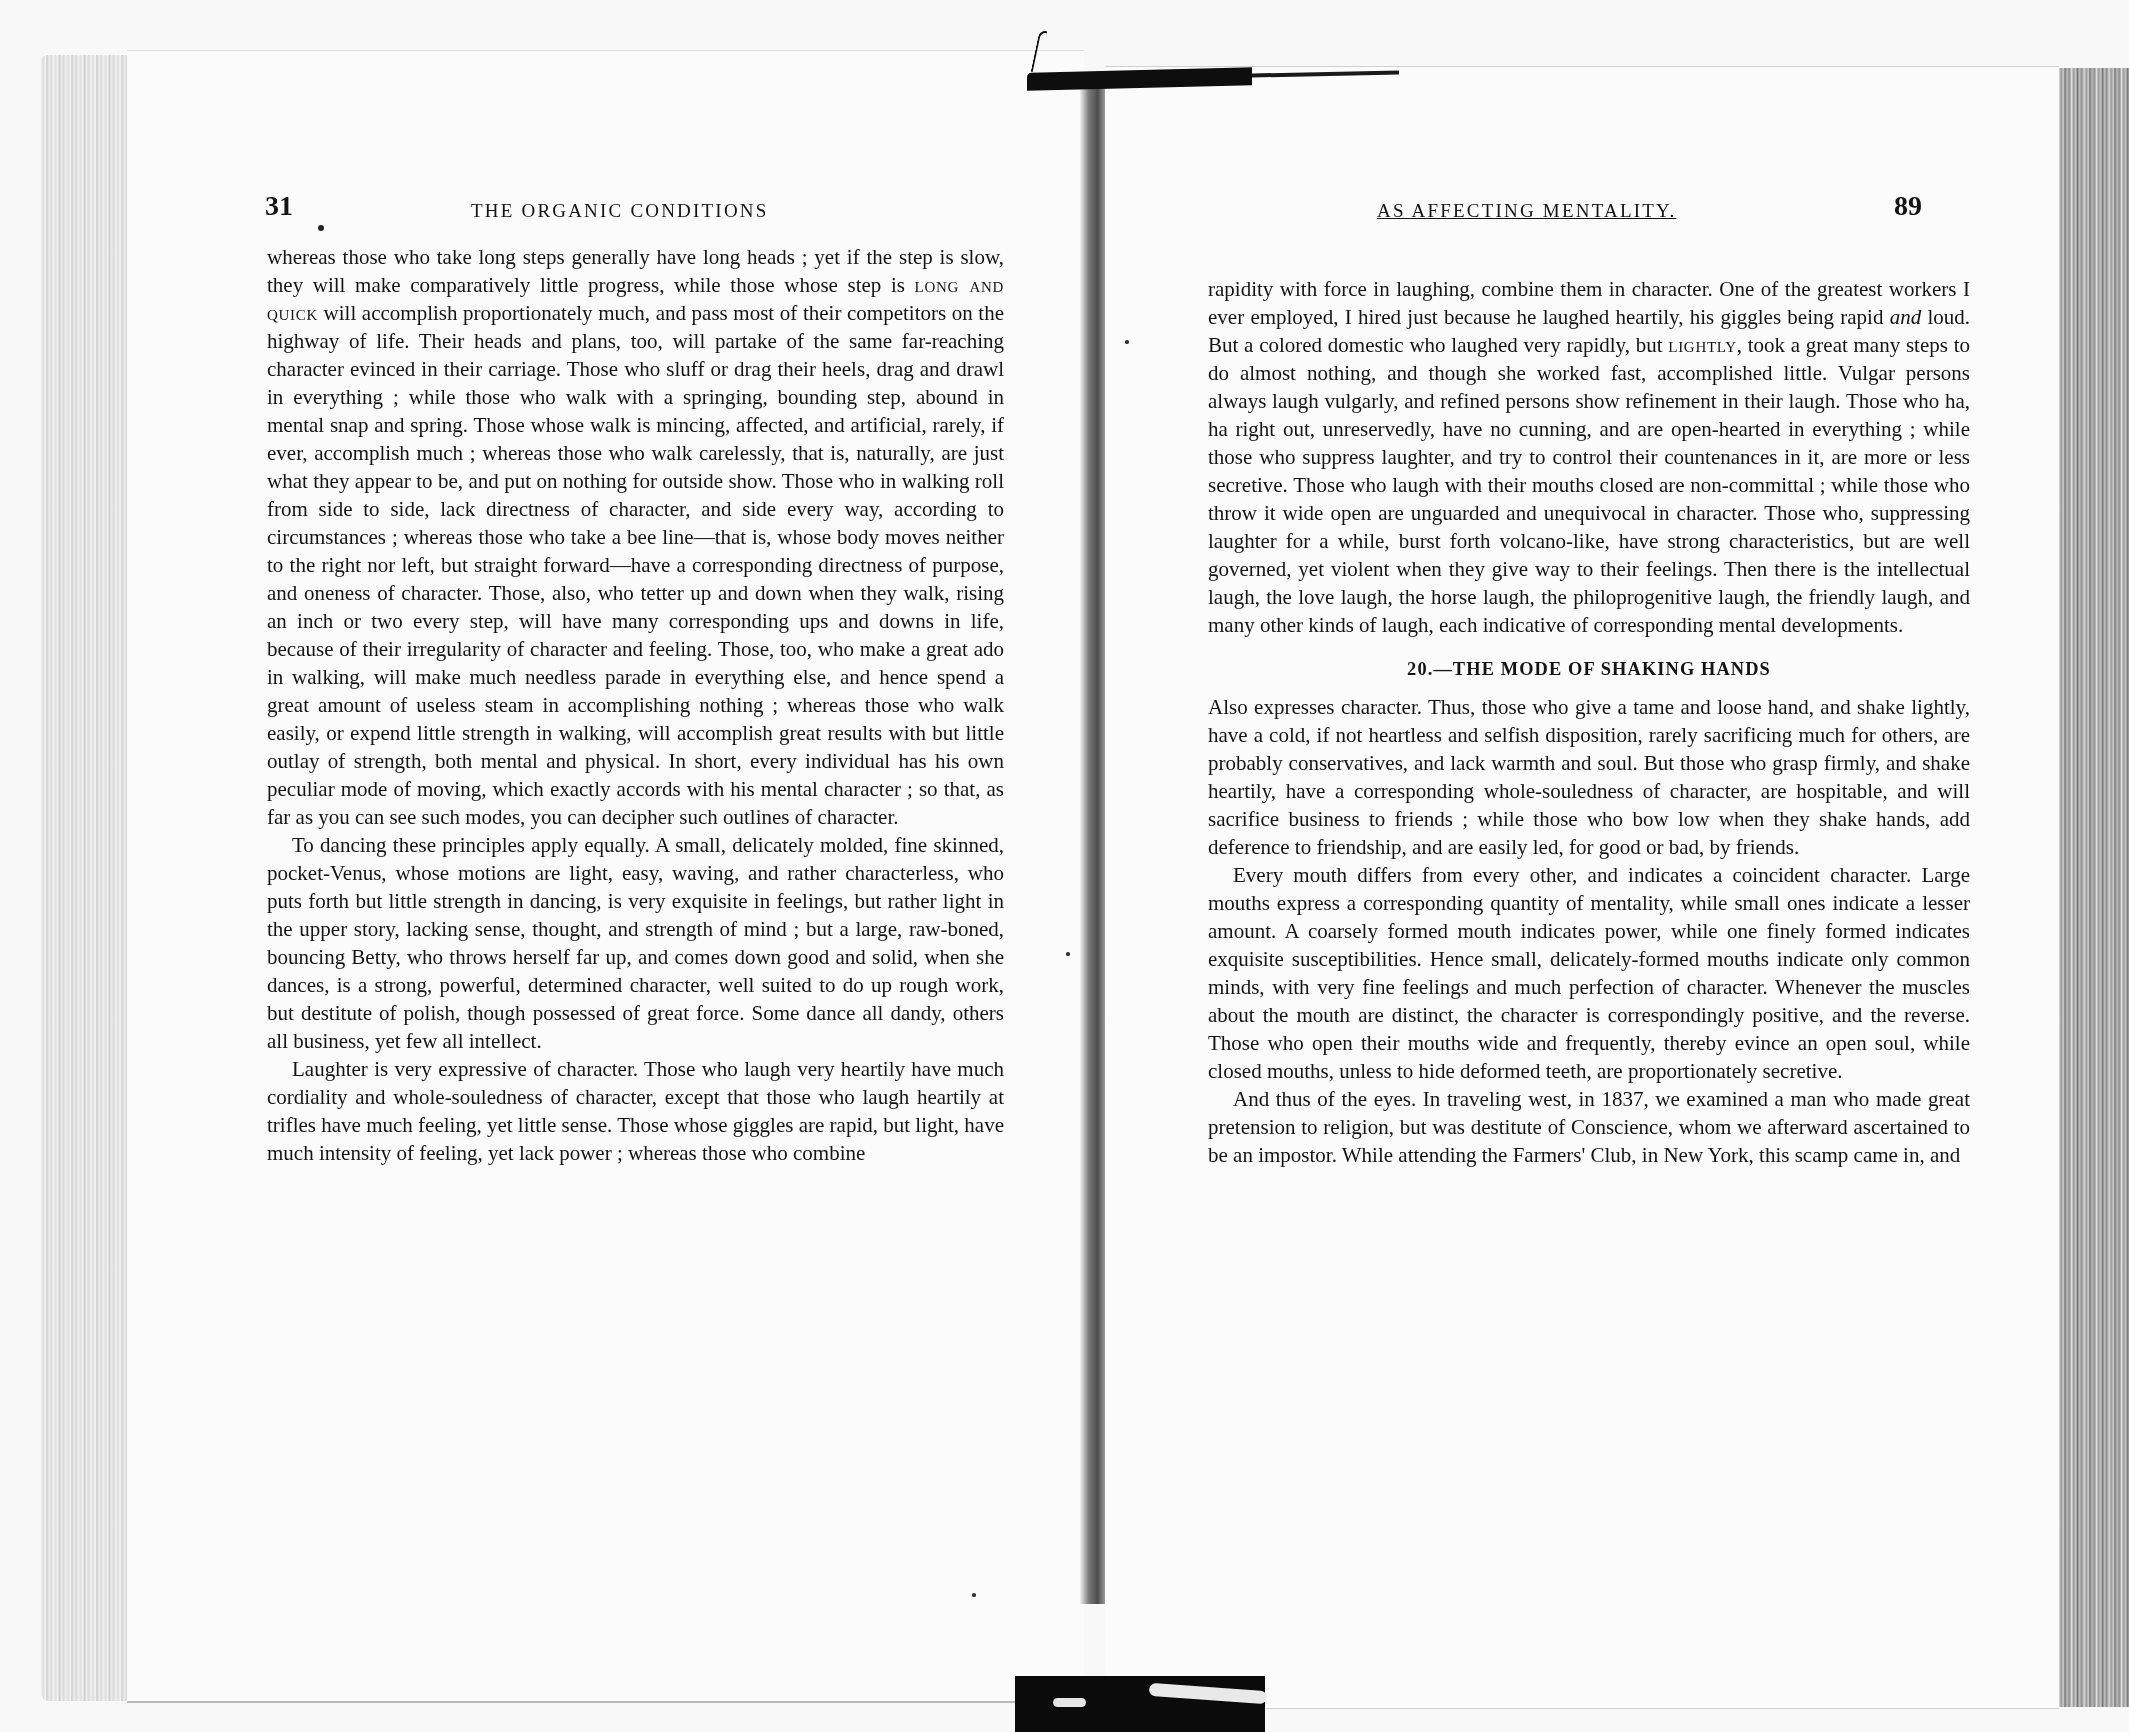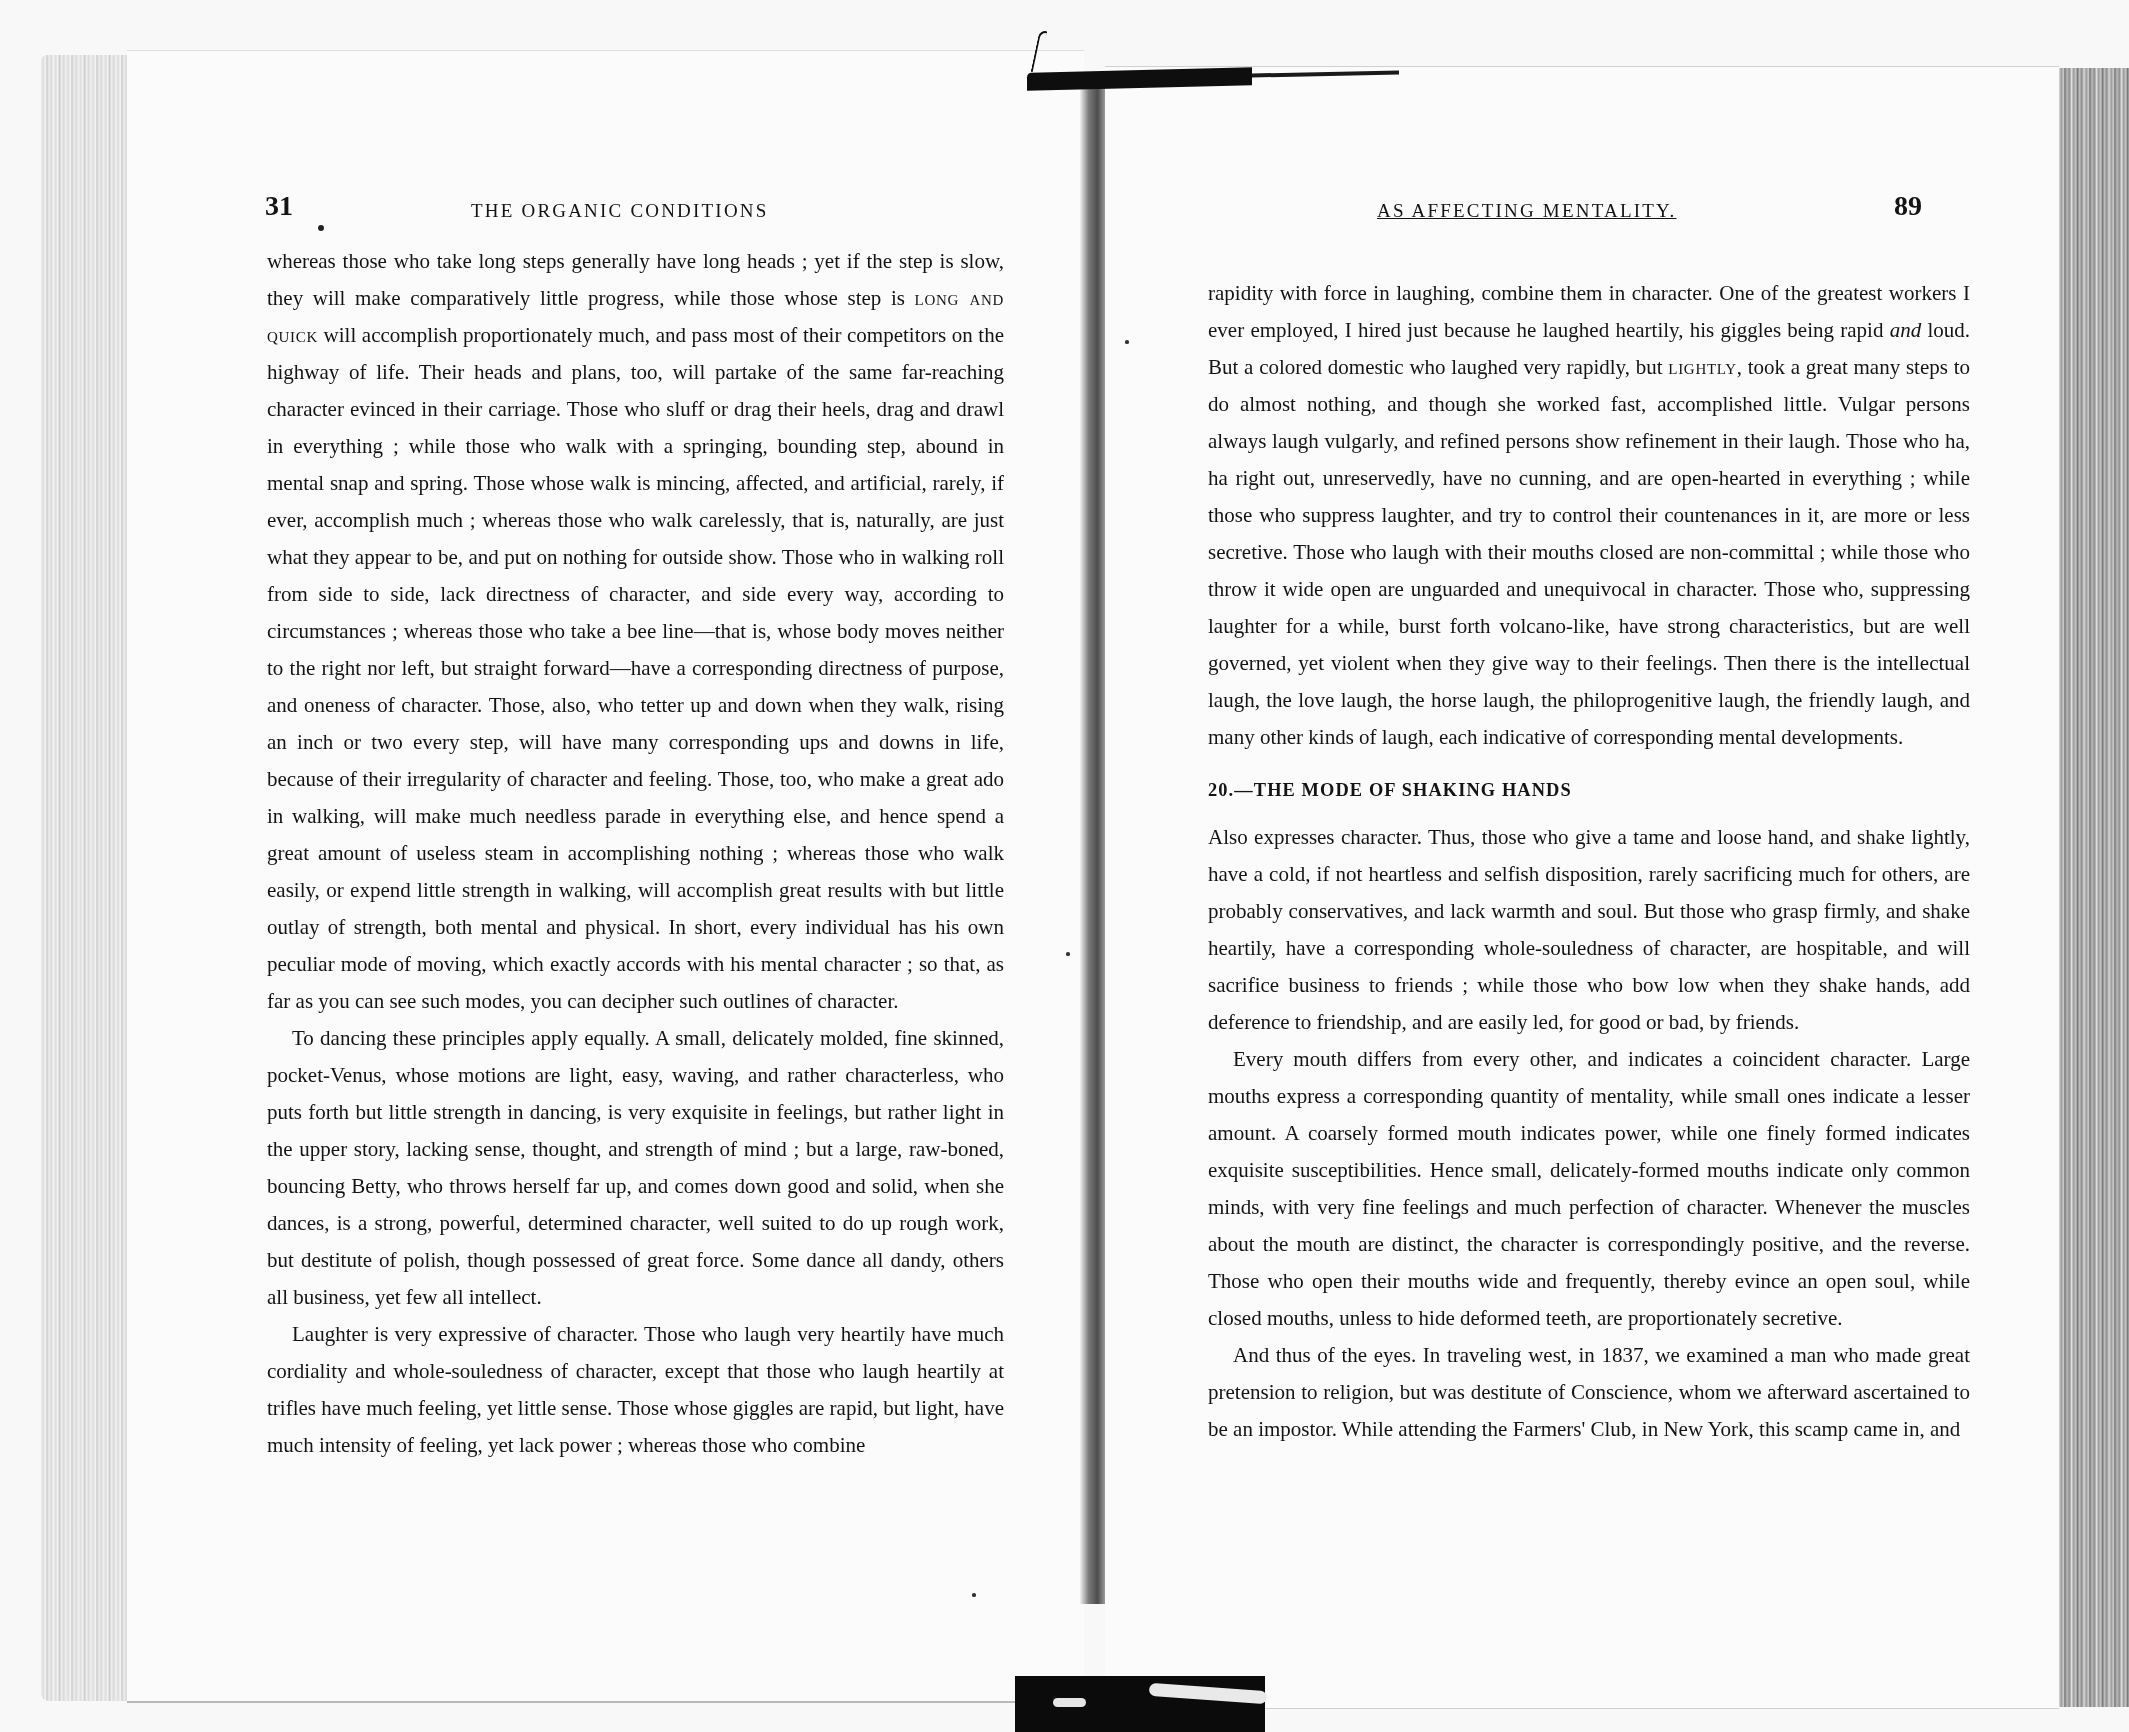--- a/index.html
+++ b/index.html
@@ -54,29 +54,29 @@
     .headband-bottom-nick {
       position: absolute; left: 1053px; top: 1698px; width: 33px; height: 8.8px; background: #e5e5e5; border-radius: 5.9px;
     }
     
     .running-head {
       position: absolute; font-size: 19px; letter-spacing: 2.2px; text-transform: uppercase;
       white-space: nowrap;
     }
     .folio { position: absolute; font-size: 28px; font-weight: bold; }
     .column {
-      position: absolute; font-size: 21px; line-height: 37px;
+      position: absolute; font-size: 21px; line-height: 28px;
       text-align: justify; hyphens: manual;
     }
     .column p { margin: 0; text-indent: 0; }
     .column p.indent { text-indent: 25px; }
     .column .sc { font-variant: small-caps; letter-spacing: 0.7px; }
     .column .it { font-style: italic; }
     .section-heading {
-      text-align: left; font-size: 18.4px; letter-spacing: 1.1px; text-transform: uppercase;
+      text-align: center; font-size: 18.4px; letter-spacing: 1.1px; text-transform: uppercase;
       margin: 16px 0 10.3px 0; font-weight: bold;
     }
     .section-heading.left { text-align: left; margin-left: 0; }
     .left-col { left: 267px; top: 243px; width: 737px; }
     .right-col { left: 1208px; top: 243px; width: 762px; margin-top: 32px; }
     .bullet-mark { position: absolute; left: 318px; top: 225px; width: 5.9px; height: 5.9px; border-radius: 50%; background: #222; }
     .speck { position: absolute; width: 3.7px; height: 3.7px; background: #333; border-radius: 50%; }
   </style>
 </head>
 <body>

